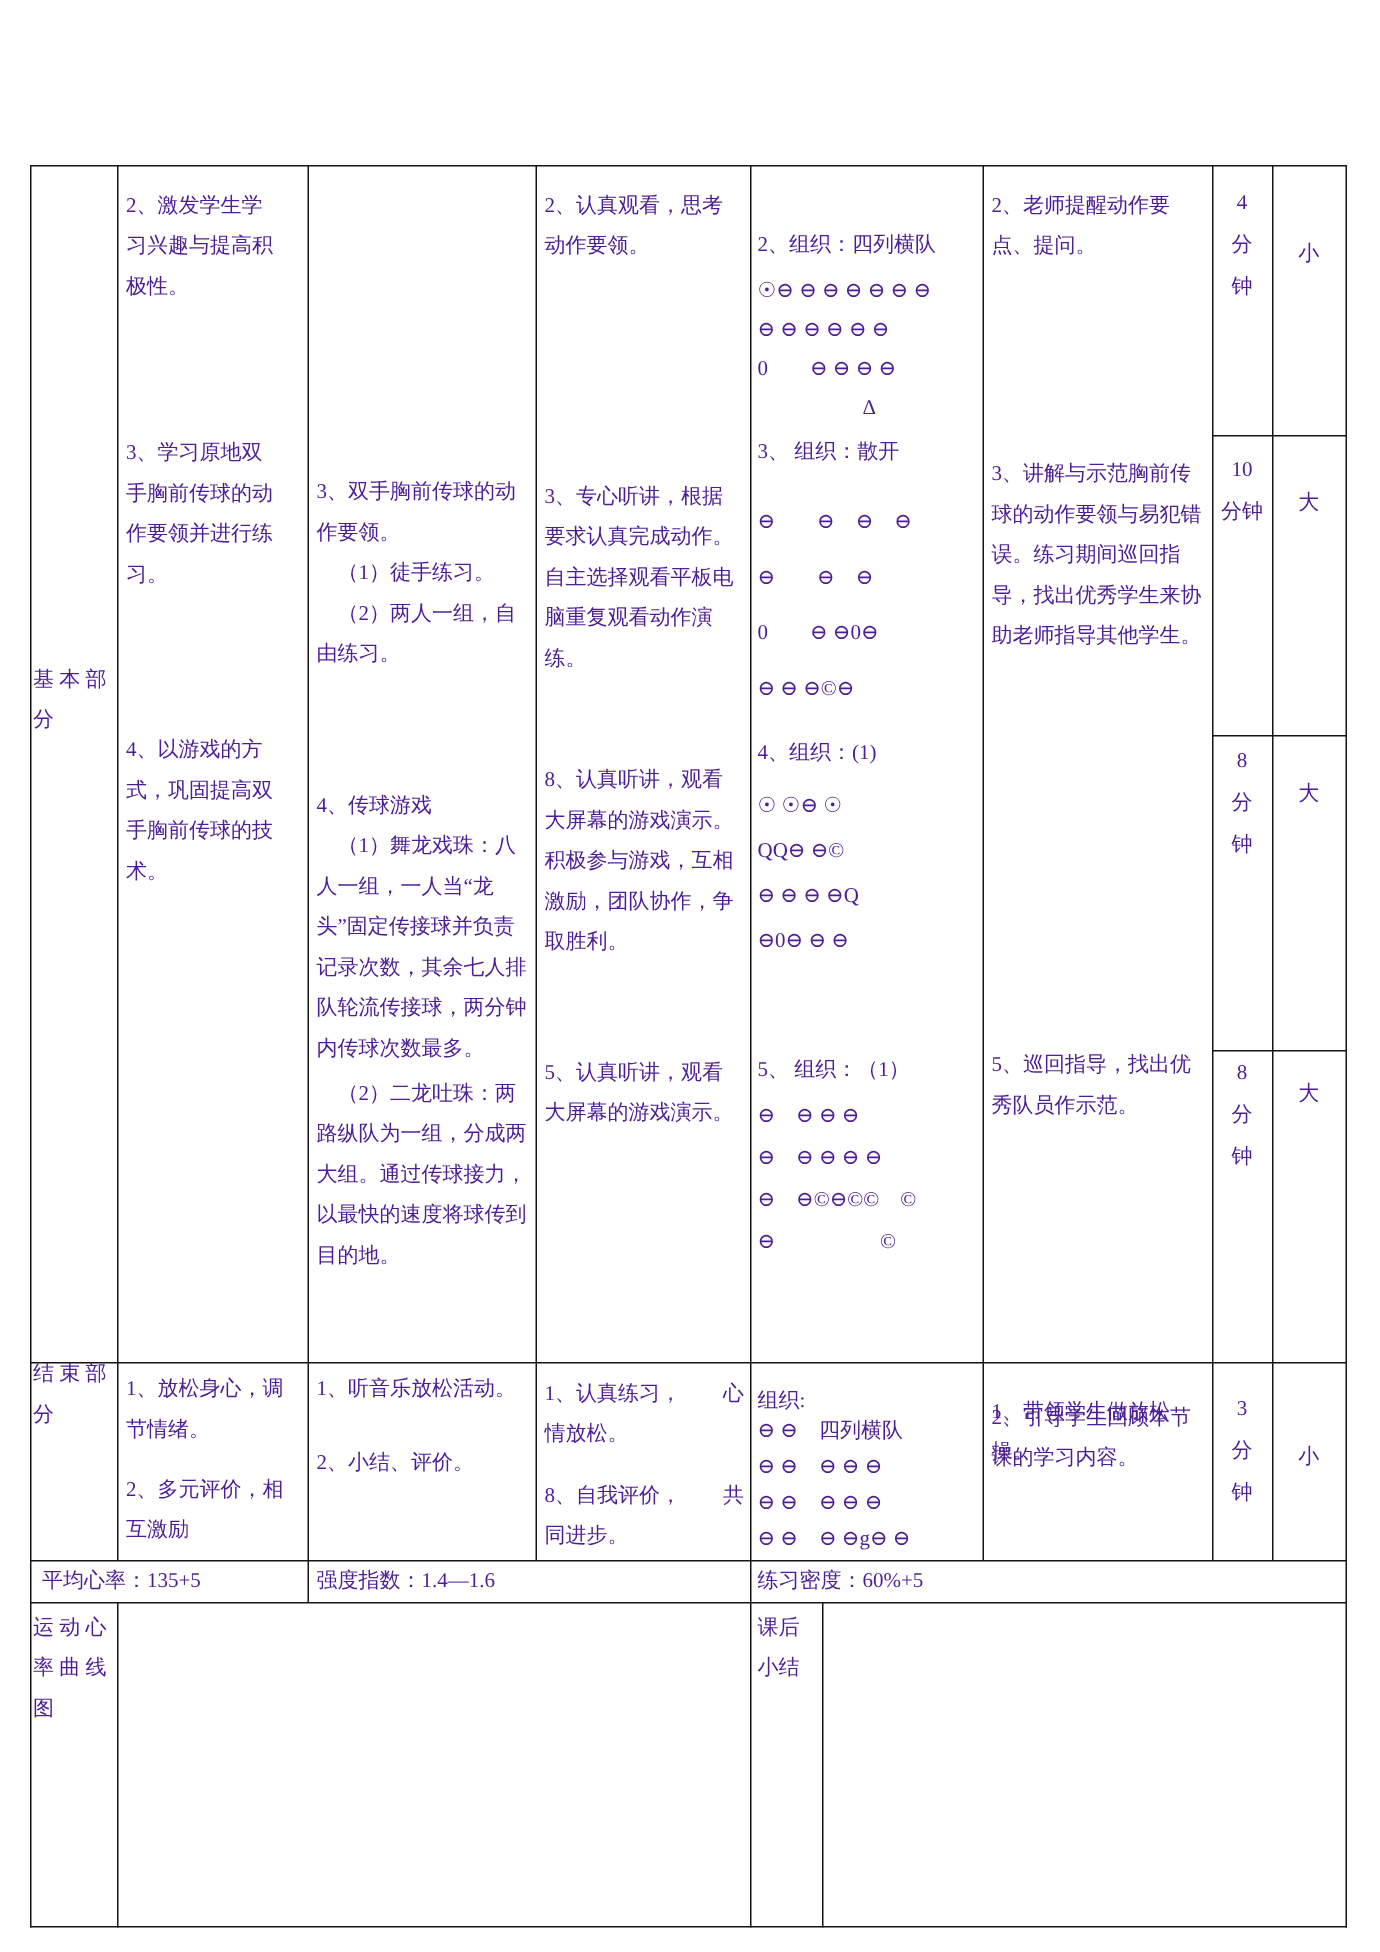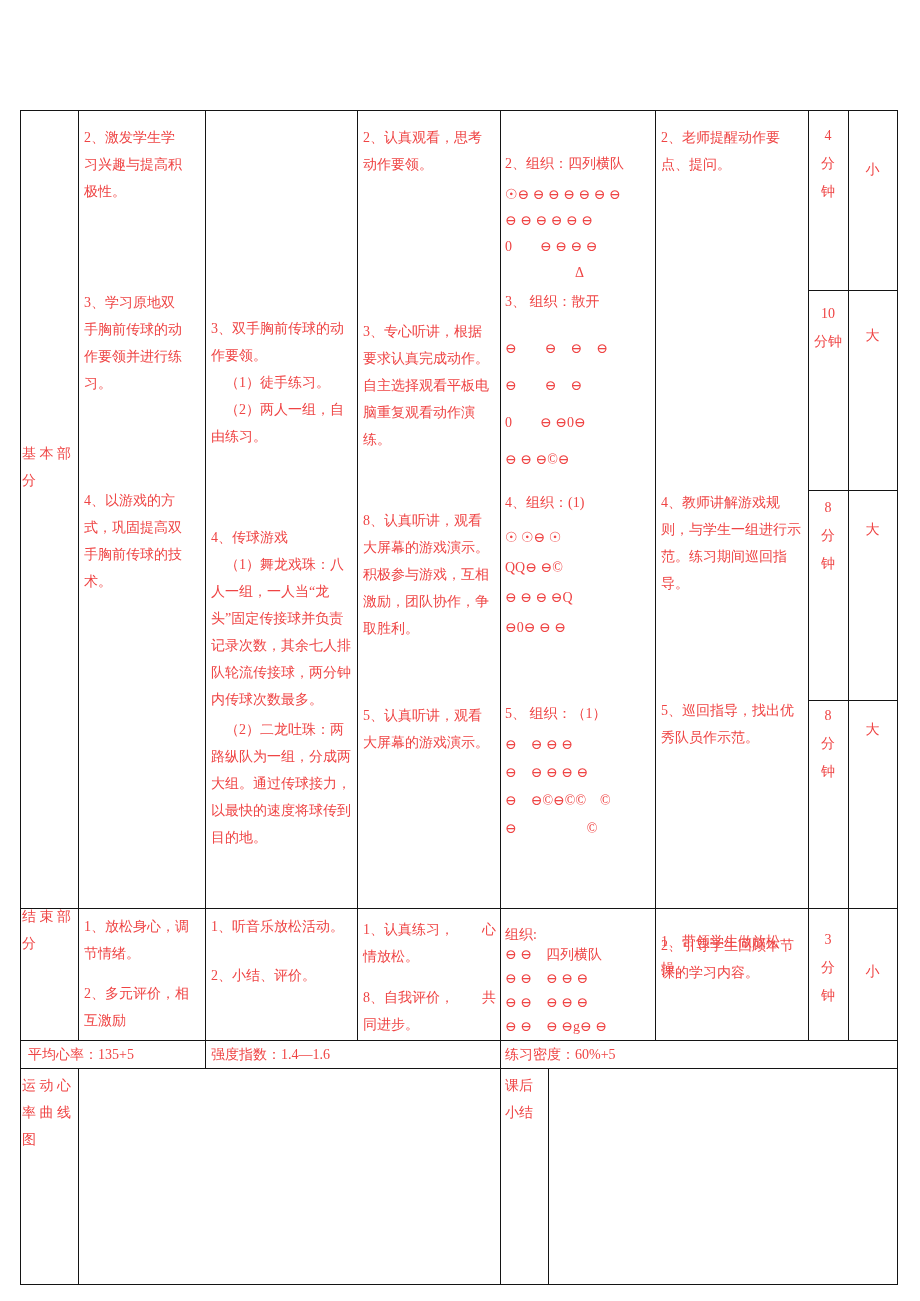--- a/index.html
+++ b/index.html
@@ -1,21 +1,21 @@
 <!DOCTYPE html>
 <html><head>
 <meta charset="utf-8">
 <style>
   html,body { margin:0; padding:0; background:#fff; }
   .page {
     position:relative; width:920px; height:1301px; background:#ffffff;
     font-family:"Liberation Serif","DejaVu Serif",serif;
     color:#161616; overflow:hidden;
   }
-  .txt { position:absolute; font-size:14px; line-height:27px; color:#ef4444; }
+  .txt { position:absolute; font-size:14px; line-height:27px; color:#4c1d95; }
   .prewrap { white-space:pre-wrap; word-break:break-all; }
   .pre { white-space:pre; }
   .ctr { text-align:center; }
   .vl { position:absolute; width:1px; background:#141414; }
   .hl { position:absolute; height:1px; background:#141414; }
 </style>
 </head>
 <body>
 
 <div class="page">
@@ -95,21 +95,21 @@
 ⊖　⊖©⊖©©　©
 ⊖　　　　　©</div>
 
   <div class="txt prewrap" style="left:505px;top:921px;width:148px">组织:</div>
   <div class="txt pre" style="left:505px;top:943px;line-height:24px">⊖ ⊖　四列横队
 ⊖ ⊖　⊖ ⊖ ⊖
 ⊖ ⊖　⊖ ⊖ ⊖
 ⊖ ⊖　⊖ ⊖g⊖ ⊖</div>
 
   <div class="txt prewrap" style="left:661px;top:124px;width:144px">2、老师提醒动作要点、提问。</div>
-  <div class="txt prewrap" style="left:661px;top:489px;width:144px">4、教师讲解游戏规则，与学生一组进行示范。练习期间巡回指导。</div>
+  <div class="txt prewrap" style="left:661px;top:303px;width:144px">3、讲解与示范胸前传球的动作要领与易犯错误。练习期间巡回指导，找出优秀学生来协助老师指导其他学生。</div>
   <div class="txt prewrap" style="left:661px;top:697px;width:144px">5、巡回指导，找出优秀队员作示范。</div>
   <div class="txt prewrap" style="left:661px;top:928px;width:146px">1、带领学生做放松操。</div>
   <div class="txt prewrap" style="left:661px;top:932px;width:146px">2、引导学生回顾本节课的学习内容。</div>
 
   <div class="txt pre ctr" style="left:808px;top:122px;width:40px;line-height:28px">4
 分
 钟</div>
   <div class="txt pre ctr" style="left:808px;top:300px;width:40px;line-height:28px">10
 分钟</div>
   <div class="txt pre ctr" style="left:808px;top:494px;width:40px;line-height:28px">8

